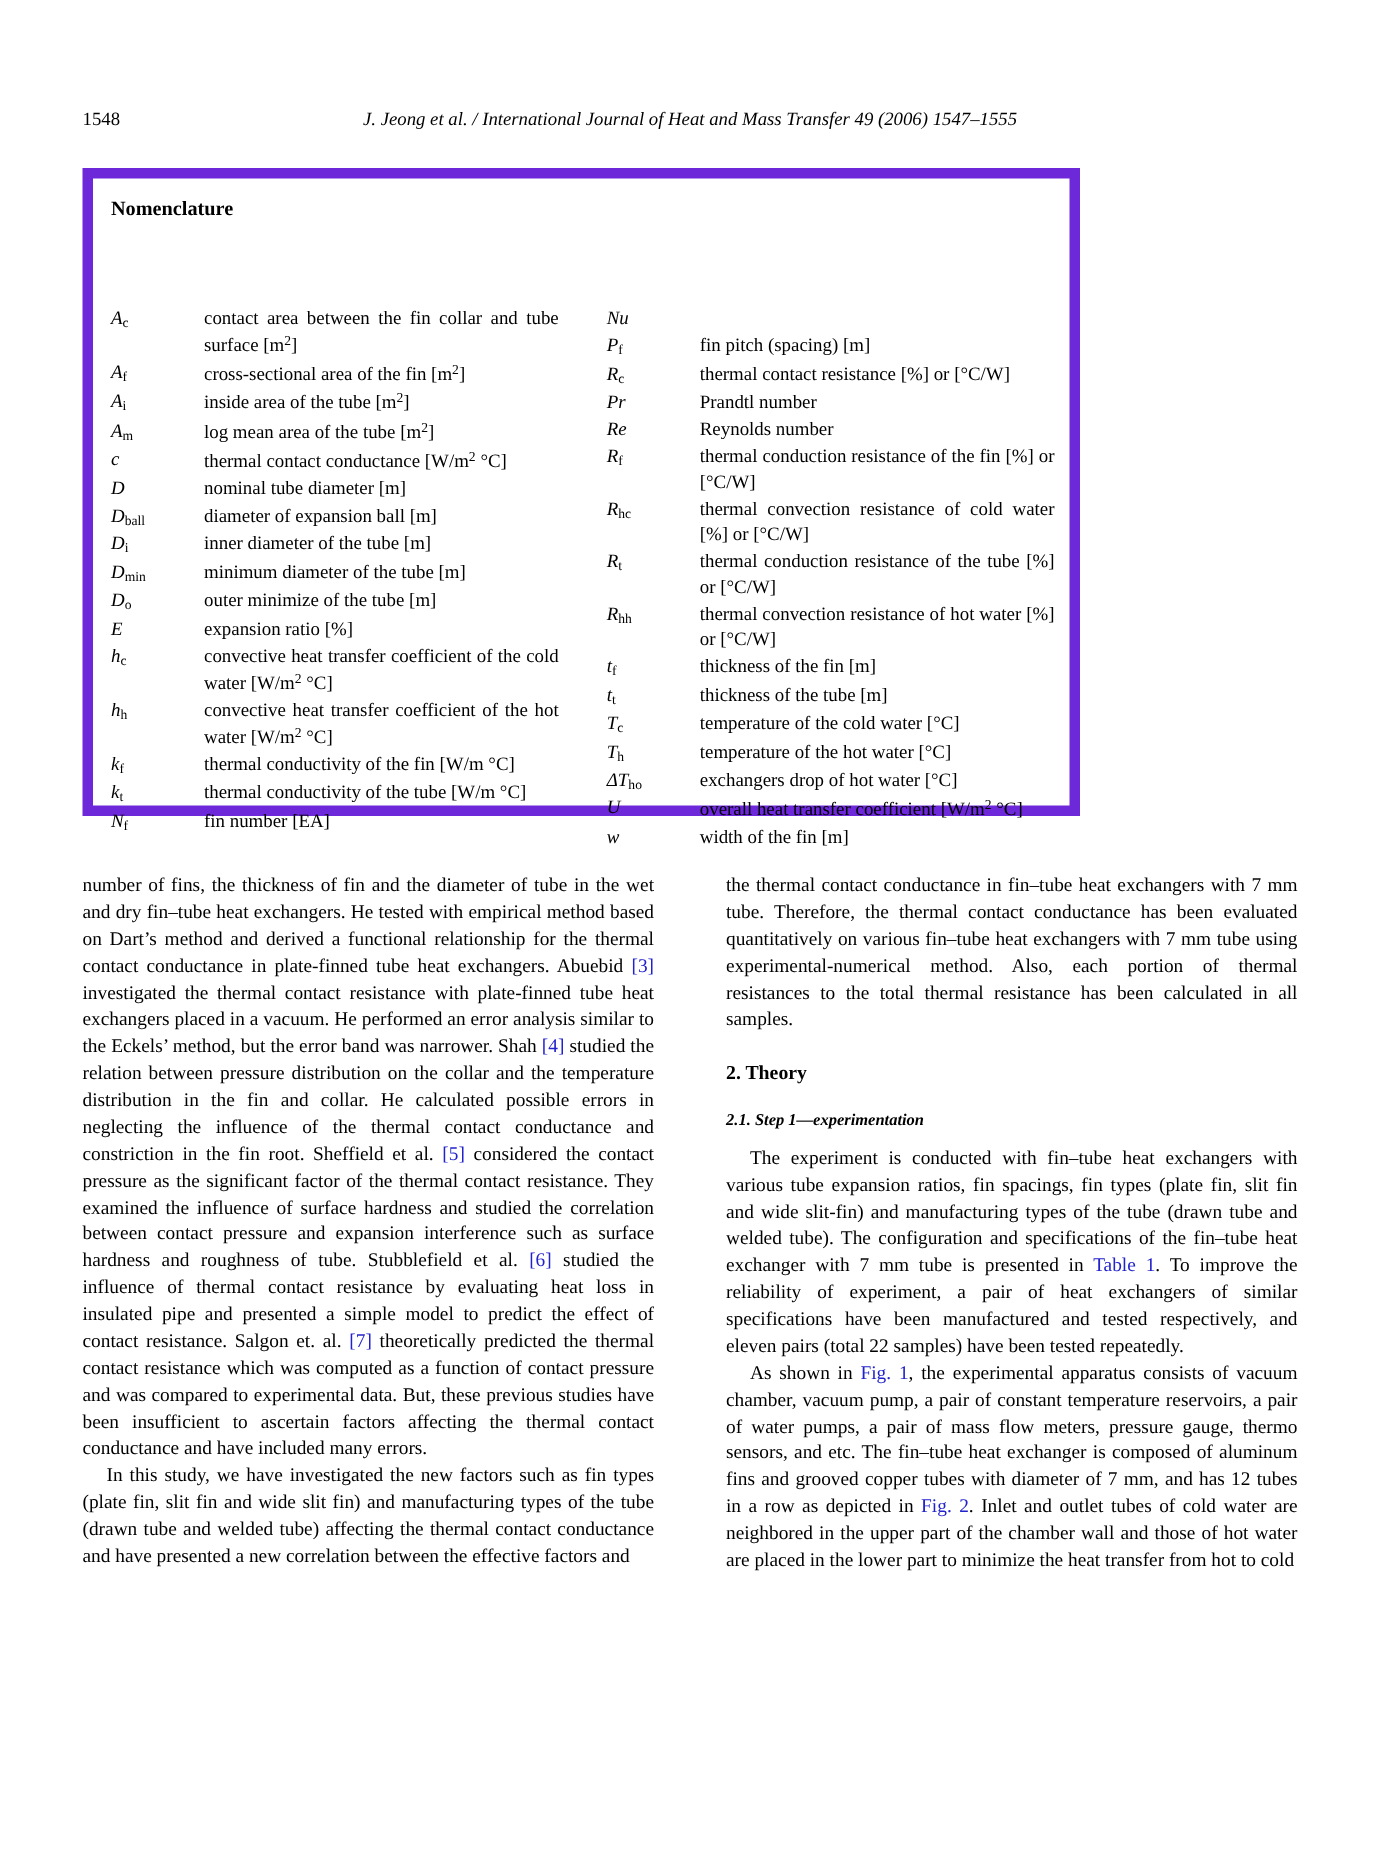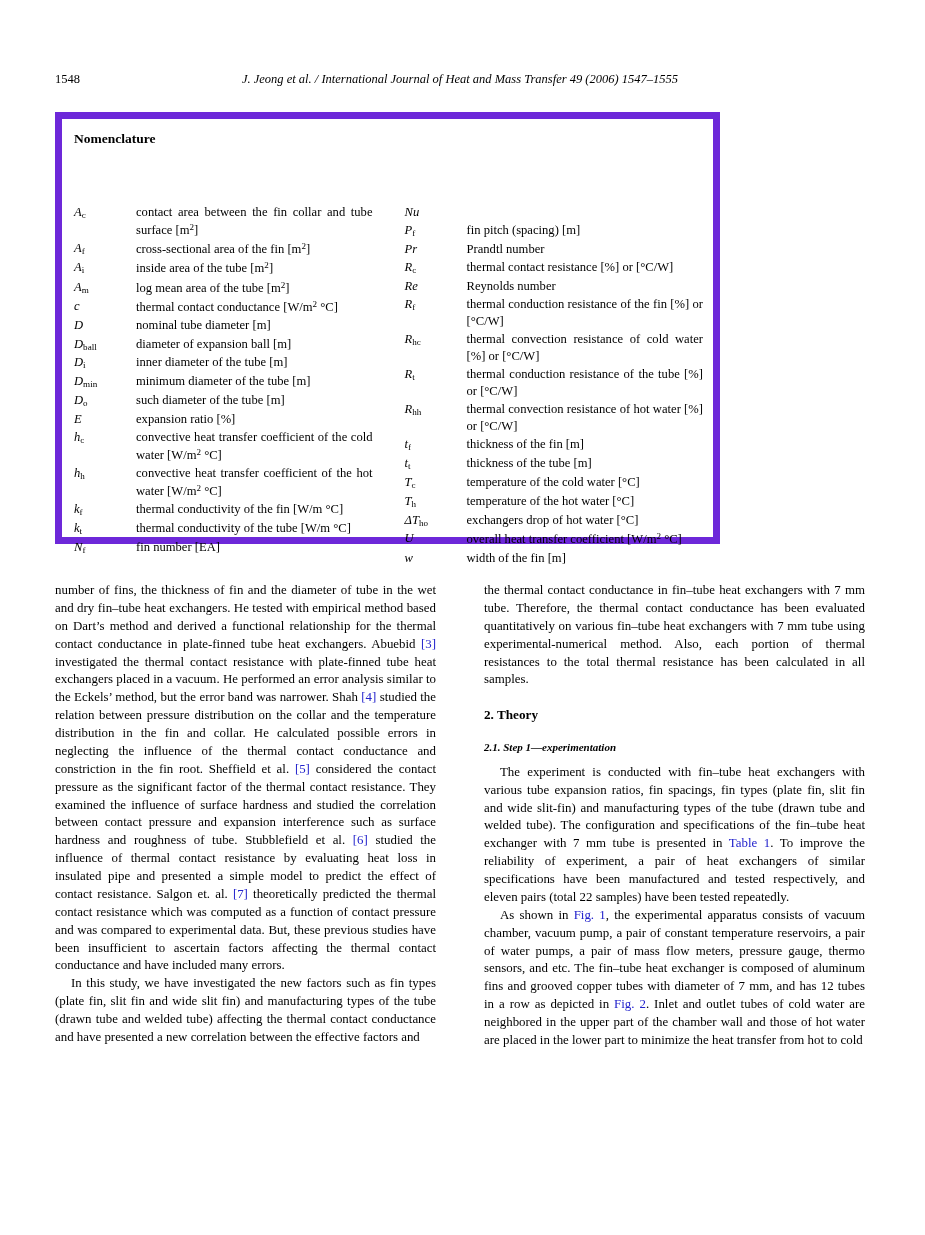--- a/index.html
+++ b/index.html
@@ -177,21 +177,21 @@
           <div class="nom-row">
             <div class="nom-sym">D<sub>i</sub></div>
             <div class="nom-def">inner diameter of the tube [m]</div>
           </div>
           <div class="nom-row">
             <div class="nom-sym">D<sub>min</sub></div>
             <div class="nom-def">minimum diameter of the tube [m]</div>
           </div>
           <div class="nom-row">
             <div class="nom-sym">D<sub>o</sub></div>
-            <div class="nom-def">such diameter of the tube [m]</div>
+            <div class="nom-def">outer minimize of the tube [m]</div>
           </div>
           <div class="nom-row">
             <div class="nom-sym">E</div>
             <div class="nom-def">expansion ratio [%]</div>
           </div>
           <div class="nom-row">
             <div class="nom-sym">h<sub>c</sub></div>
             <div class="nom-def">convective heat transfer coefficient of the cold water [W/m<sup>2</sup> °C]</div>
           </div>
           <div class="nom-row">
@@ -213,26 +213,26 @@
         </div>
       <div class="nomen-col" id="nomen-right">
           <div class="nom-row">
             <div class="nom-sym">Nu</div>
           </div>
           <div class="nom-row">
             <div class="nom-sym">P<sub>f</sub></div>
             <div class="nom-def">fin pitch (spacing) [m]</div>
           </div>
           <div class="nom-row">
+            <div class="nom-sym">R<sub>c</sub></div>
+            <div class="nom-def">thermal contact resistance [%] or [°C/W]</div>
+          </div>
+          <div class="nom-row">
             <div class="nom-sym">Pr</div>
             <div class="nom-def">Prandtl number</div>
-          </div>
-          <div class="nom-row">
-            <div class="nom-sym">R<sub>c</sub></div>
-            <div class="nom-def">thermal contact resistance [%] or [°C/W]</div>
           </div>
           <div class="nom-row">
             <div class="nom-sym">Re</div>
             <div class="nom-def">Reynolds number</div>
           </div>
           <div class="nom-row">
             <div class="nom-sym">R<sub>f</sub></div>
             <div class="nom-def">thermal conduction resistance of the fin [%] or [°C/W]</div>
           </div>
           <div class="nom-row">

